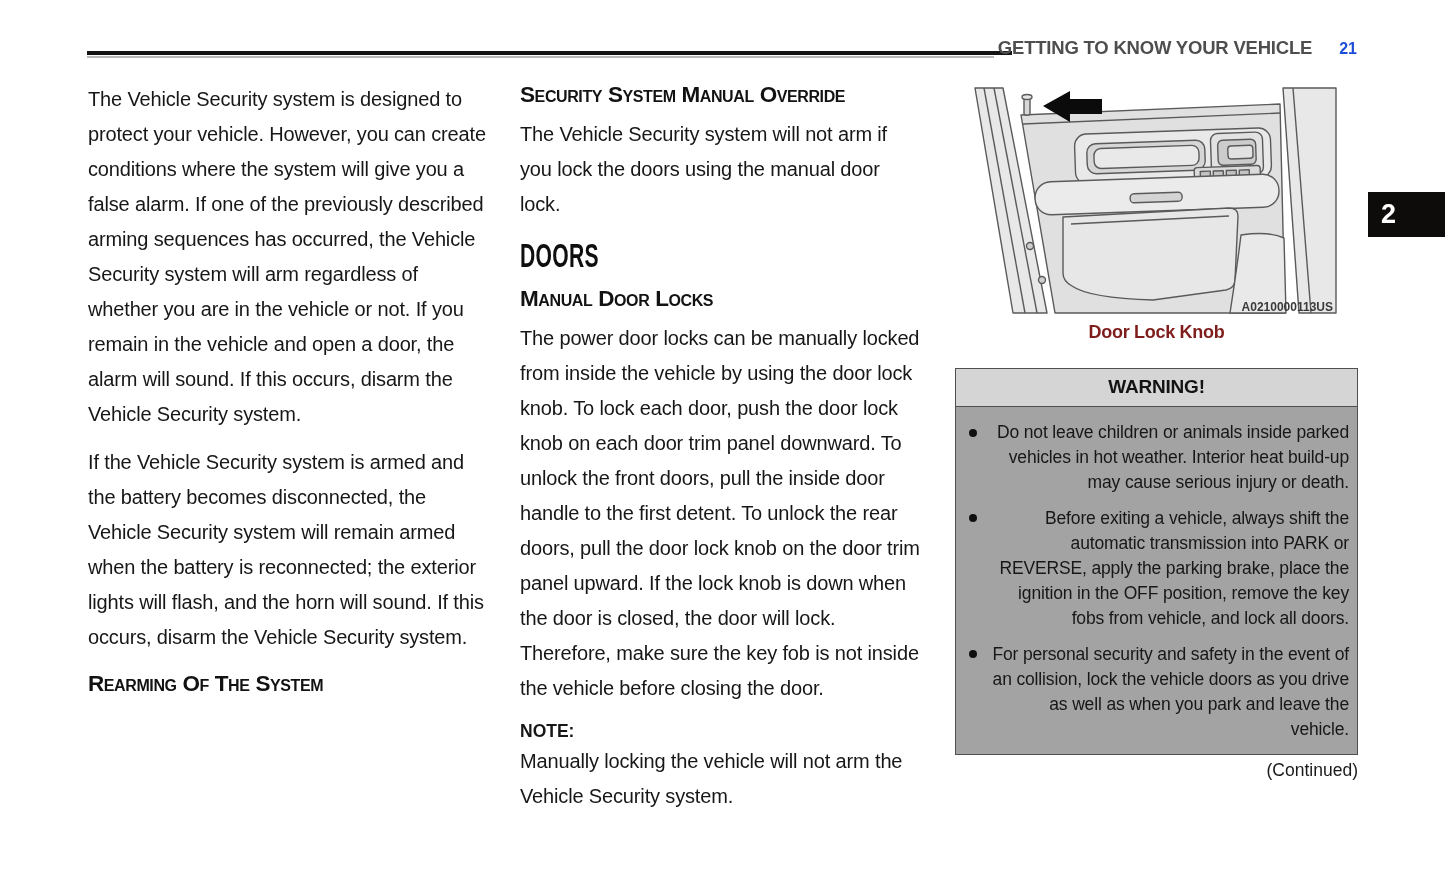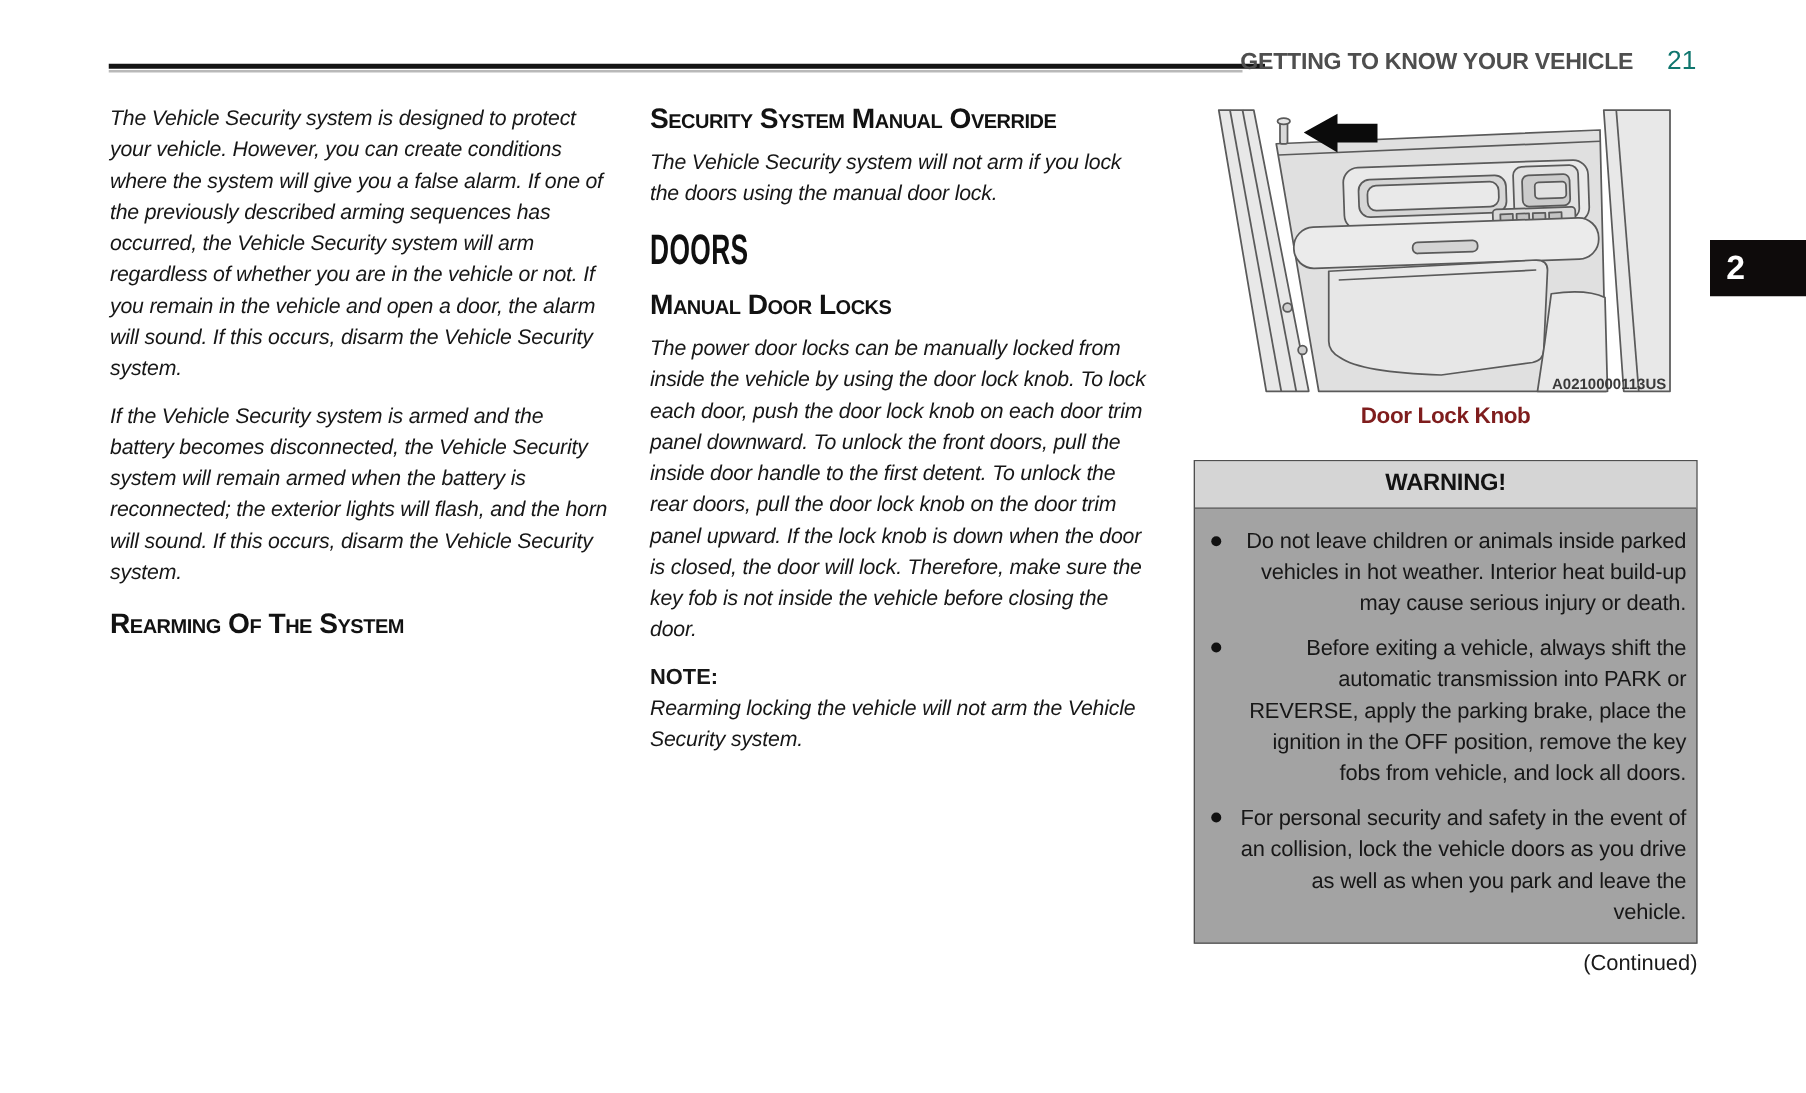--- a/index.html
+++ b/index.html
@@ -26,47 +26,46 @@
   .header-rule .bar-gray  { height: 2px; background: #b9b9b9; margin-top: 1px; width: 98%; }
   .header-text {
     position: absolute;
     top: 37px; right: 88px;
     display: flex; align-items: baseline; gap: 27px;
   }
   .header-title {
     font-size: 18.5px; font-weight: 700; color: #4e4e4e;
     letter-spacing: -0.2px;
   }
-  .header-page { font-size: 21px; font-weight: 400; color: #0f766e; }
+  .header-page { font-size: 16px; font-weight: 700; color: #1d4ed8; }
 
   
   .side-tab {
     position: absolute;
     left: 1368px; top: 192px;
     width: 77px; height: 45px;
     background: #0e0b0b;
     color: #fff;
     display: flex; align-items: center;
     padding-left: 13px;
     font-size: 27px; font-weight: 700;
   }
 
   
   .col { position: absolute; top: 82px; }
   .col-1 { left: 88px;  width: 400px; }
   .col-2 { left: 520px; width: 401px; }
   .col-3 { left: 955px; width: 403px; top: 85px; }
 
   .body-text {
-    font-size: 17px;
-    line-height: 25px;
+    font-size: 20px;
+    line-height: 35px;
     letter-spacing: -0.15px;
     margin-bottom: 13px;
     color: #171717;
-    font-style: italic;
   }
   .sc-heading {
     font-variant: small-caps;
     font-weight: 700;
     font-size: 22.5px;
     letter-spacing: -0.4px;
     color: #121212;
     margin: 16px 0 9px;
     white-space: nowrap;
   }
@@ -167,21 +166,21 @@
     <h3 class="sc-heading">Rearming Of The System</h3>
   </div>
 
   <div class="col col-2">
     <h3 class="sc-heading first">Security System Manual Override</h3>
     <p class="body-text">The Vehicle Security system will not arm if you lock the doors using the manual door lock.</p>
     <h2 class="doors-heading"><span>DOORS</span></h2>
     <h3 class="sc-heading first">Manual Door Locks</h3>
     <p class="body-text">The power door locks can be manually locked from inside the vehicle by using the door lock knob. To lock each door, push the door lock knob on each door trim panel downward. To unlock the front doors, pull the inside door handle to the first detent. To unlock the rear doors, pull the door lock knob on the door trim panel upward. If the lock knob is down when the door is closed, the door will lock. Therefore, make sure the key fob is not inside the vehicle before closing the door.</p>
     <p class="note-label">NOTE:</p>
-    <p class="body-text note-text">Rearming locking the vehicle will not arm the Vehicle Security system.</p>
+    <p class="body-text note-text">Manually locking the vehicle will not arm the Vehicle Security system.</p>
   </div>
 
   <div class="col col-3">
 
     <div class="figure">
       <svg width="372" height="230" viewBox="0 0 372 230">
         <g stroke="#5a5a5a" stroke-width="1.4" fill="#e3e3e3" stroke-linejoin="round">
 
           <polygon points="316,3 369,3 369,228 332,228" fill="#e8e8e8"></polygon>
           <line x1="326" y1="3" x2="344" y2="228" fill="none"></line>

